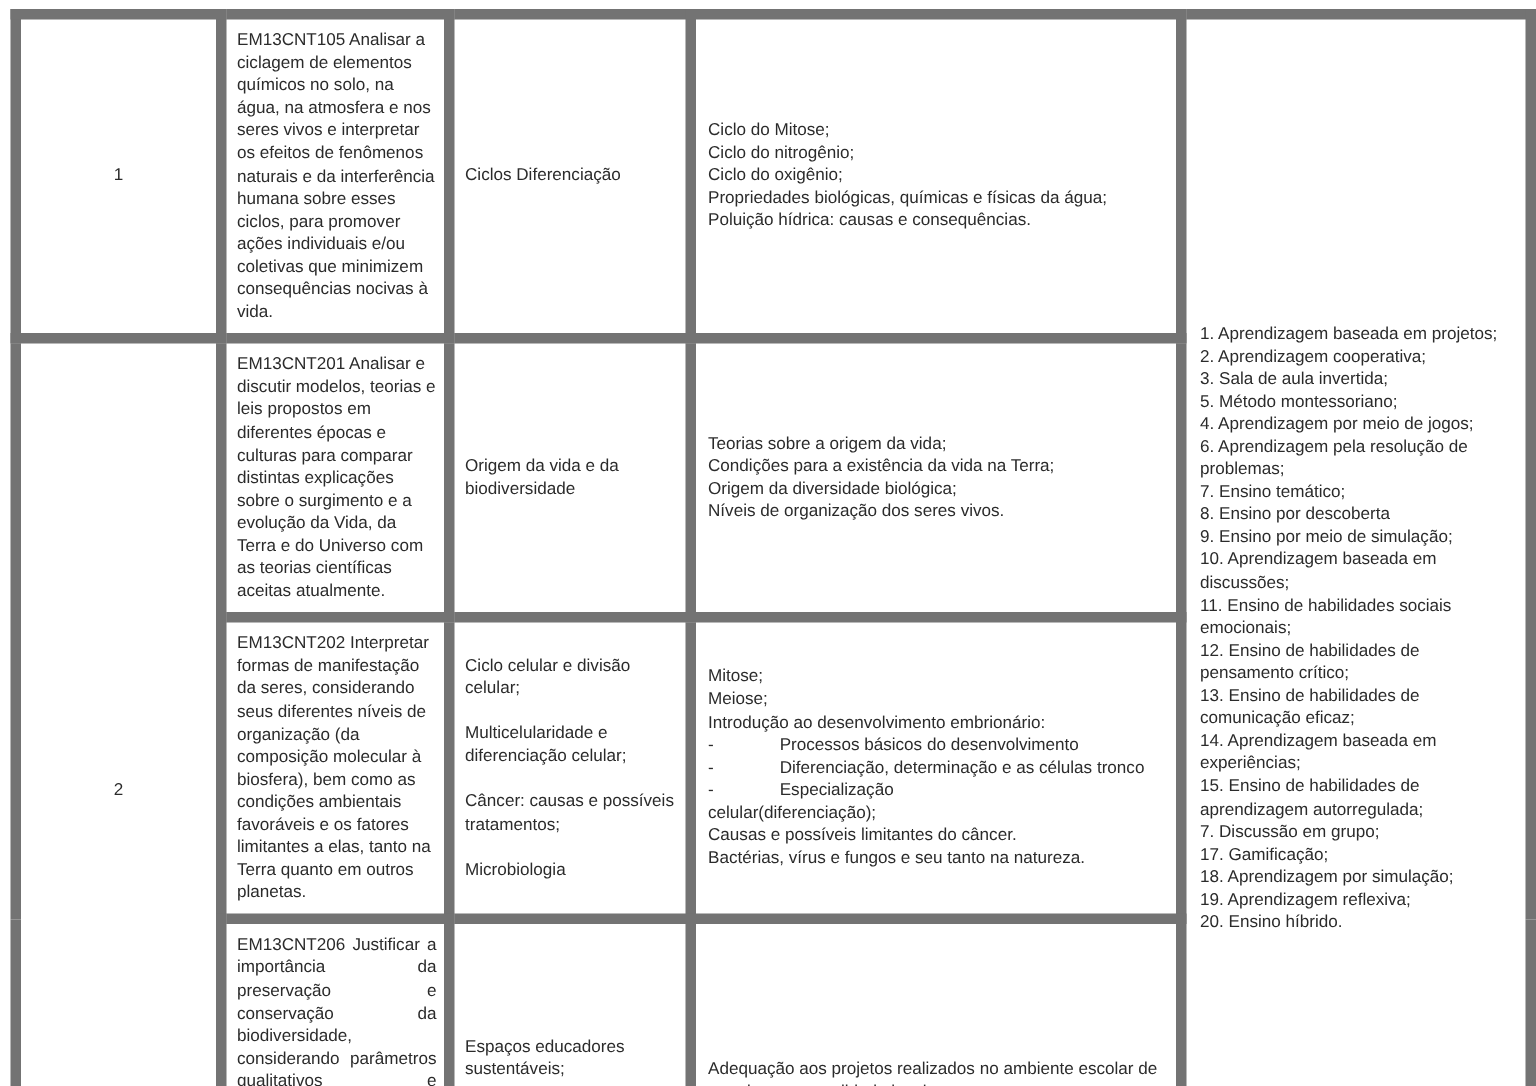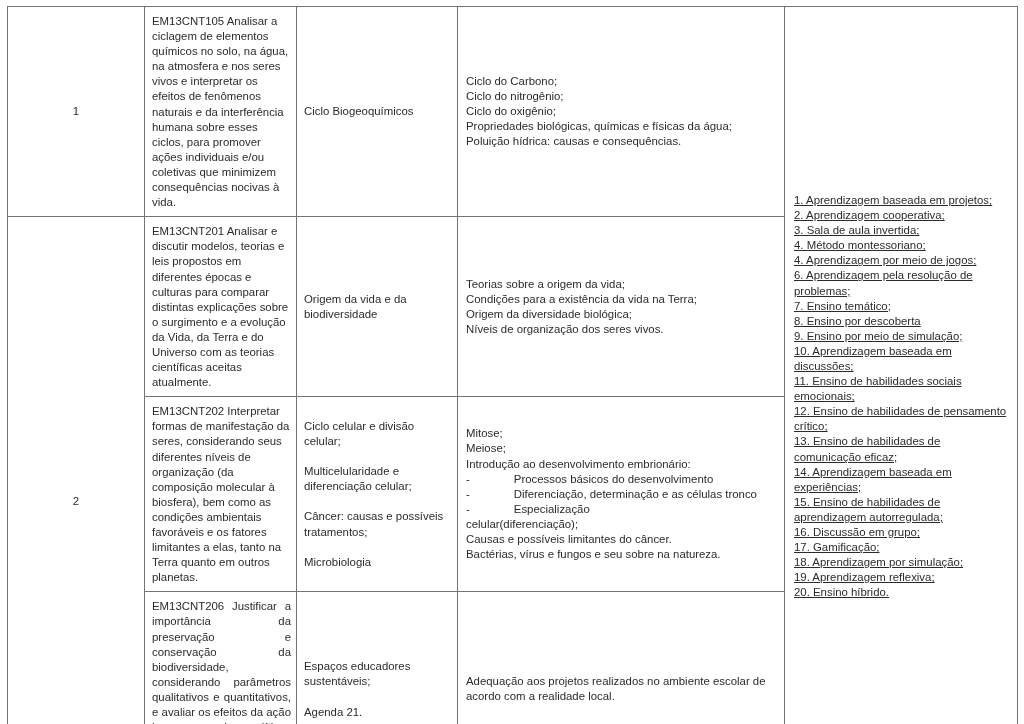--- a/index.html
+++ b/index.html
@@ -22,21 +22,21 @@
   }
   table.bncc {
     position: absolute;
     left: 7px;
     top: 6px;
     width: 1010px;
     border-collapse: collapse;
     table-layout: fixed;
   }
   table.bncc td {
-    border: 1px solid #737373;
+    border: 7px solid #737373;
     vertical-align: middle;
     padding: 0;
     font-size: 11.4px;
     line-height: 15.1px;
     color: #2b2b2b;
     margin-top: 44px;
   }
   
   col.c-num   { width: 137px; }
   col.c-hab   { width: 152px; }
@@ -71,21 +71,20 @@
     vertical-align: middle;
   }
   td.cont .cell-pad {
     padding: 4px 8px 4px 8px;
   }
   td.met {
     vertical-align: middle;
   }
   td.met .cell-pad {
     padding: 4px 8px 4px 9px;
-    text-decoration: underline;
   }
   .ln { display: block; }
   .blank { display: block; height: 15.1px; }
   .sp-tab { display: inline-block; width: 44px; }
 </style>
 </head>
 <body>
 
 <div class="page">
   <table class="bncc">
@@ -99,50 +98,50 @@
     <tbody>
       <tr>
         <td class="num">
           <span>1</span>
         </td>
         <td class="hab">
           <div class="cell-pad">EM13CNT105 Analisar a ciclagem de elementos químicos no solo, na água, na atmosfera e nos seres vivos e interpretar os efeitos de fenômenos naturais e da interferência humana sobre esses ciclos, para promover ações individuais e/ou coletivas que minimizem consequências nocivas à vida.</div>
         </td>
         <td class="obj">
           <div class="cell-pad">
-              <span class="ln">Ciclo  Biogeoquímicos</span>
-            </div>
-        </td>
-        <td class="cont">
-          <div class="cell-pad">
-              <span class="ln">Ciclo do Carbono;</span>
+              <span class="ln">Ciclos  Diferenciação</span>
+            </div>
+        </td>
+        <td class="cont">
+          <div class="cell-pad">
+              <span class="ln">Ciclo do Mitose;</span>
               <span class="ln">Ciclo do nitrogênio;</span>
               <span class="ln">Ciclo do oxigênio;</span>
               <span class="ln">Propriedades biológicas, químicas e físicas da água;</span>
               <span class="ln">Poluição hídrica: causas e consequências.</span>
             </div>
         </td>
         <td class="met" rowspan="4">
           <div class="cell-pad">
               <span class="ln">1. Aprendizagem baseada em projetos;</span>
               <span class="ln">2. Aprendizagem cooperativa;</span>
               <span class="ln">3. Sala de aula invertida;</span>
-              <span class="ln">4. Método montessoriano;</span>
+              <span class="ln">5. Método montessoriano;</span>
               <span class="ln">4. Aprendizagem por meio de jogos;</span>
               <span class="ln">6. Aprendizagem pela resolução de problemas;</span>
               <span class="ln">7. Ensino temático;</span>
               <span class="ln">8. Ensino por descoberta</span>
               <span class="ln">9. Ensino por meio de simulação;</span>
               <span class="ln">10. Aprendizagem baseada em discussões;</span>
               <span class="ln">11. Ensino de habilidades sociais emocionais;</span>
               <span class="ln">12. Ensino de habilidades de pensamento crítico;</span>
               <span class="ln">13. Ensino de habilidades de comunicação eficaz;</span>
               <span class="ln">14. Aprendizagem baseada em experiências;</span>
               <span class="ln">15. Ensino de habilidades de aprendizagem autorregulada;</span>
-              <span class="ln">16. Discussão em grupo;</span>
+              <span class="ln">7. Discussão em grupo;</span>
               <span class="ln">17. Gamificação;</span>
               <span class="ln">18. Aprendizagem por simulação;</span>
               <span class="ln">19. Aprendizagem reflexiva;</span>
               <span class="ln">20. Ensino híbrido.</span>
             </div>
         </td>
       </tr>
 
       <tr>
         <td class="num" rowspan="3">
@@ -184,21 +183,21 @@
         <td class="cont">
           <div class="cell-pad">
               <span class="ln">Mitose;</span>
               <span class="ln">Meiose;</span>
               <span class="ln">Introdução ao desenvolvimento embrionário:</span>
               <span class="ln">-<span class="sp-tab"></span>Processos básicos do desenvolvimento</span>
               <span class="ln">-<span class="sp-tab"></span>Diferenciação, determinação e as células tronco</span>
               <span class="ln">-<span class="sp-tab"></span>Especialização</span>
               <span class="ln">celular(diferenciação);</span>
               <span class="ln">Causas e possíveis limitantes do câncer.</span>
-              <span class="ln">Bactérias, vírus e fungos e seu sobre na natureza.</span>
+              <span class="ln">Bactérias, vírus e fungos e seu tanto na natureza.</span>
             </div>
         </td>
       </tr>
 
       <tr>
         <td class="hab justify">
           <div class="cell-pad">EM13CNT206 Justificar a importância da preservação e conservação da biodiversidade, considerando parâmetros qualitativos e quantitativos, e avaliar os efeitos da ação humana e das políticas ambientais para a garantia da sustentabilidade do planeta.</div>
         </td>
         <td class="obj">
           <div class="cell-pad">

